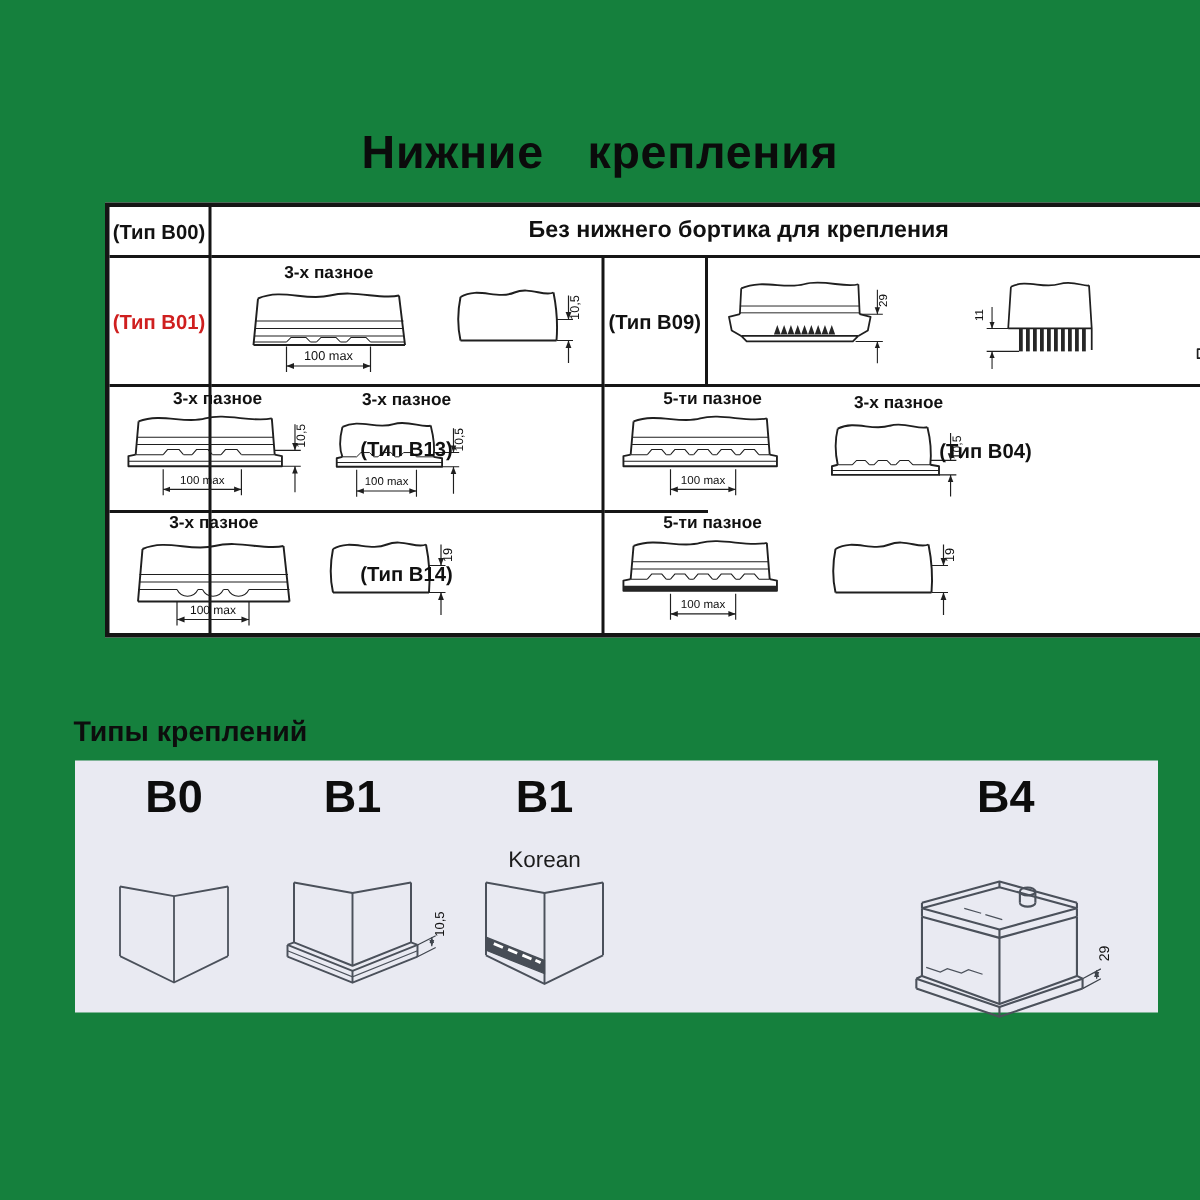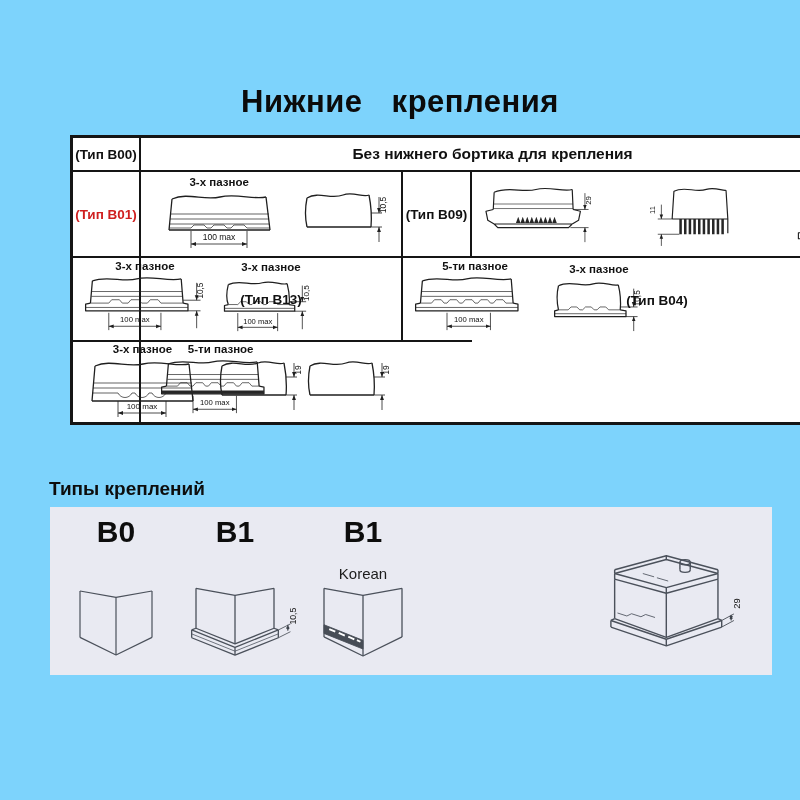--- a/index.html
+++ b/index.html
@@ -1,17 +1,17 @@
 <!DOCTYPE html>
 <html><head>
 <meta charset="utf-8">
 <style>
   html,body{margin:0;padding:0;}
   body{width:800px;height:800px;background:#fff;font-family:"Liberation Sans",sans-serif;position:relative;overflow:hidden;}
-  .page{position:absolute;inset:0;background:#7dd3fc;}
+  .page{position:absolute;inset:0;background:#15803d;}
   .title{position:absolute;top:84px;left:0;width:100%;text-align:center;font-size:31px;font-weight:bold;color:#0b0b0b;word-spacing:20px;letter-spacing:0.5px;}
   
   .table{position:absolute;left:70px;top:135px;width:777px;height:290px;border:3px solid #151515;box-sizing:border-box;display:grid;grid-template-columns:68px 262px 69px 1fr;grid-template-rows:34px 86px 84px 1fr;background:#fff;}
   .c{box-sizing:border-box;border-right:2px solid #151515;border-bottom:2px solid #151515;display:flex;align-items:center;justify-content:center;min-width:0;min-height:0;}
   .nbr{border-right:none;}
   .nbb{border-bottom:none;}
   .lbl{font-weight:bold;font-size:13.5px;color:#111;}
   .red{color:#cf1f1f;}
   .hdr{grid-column:2/5;font-weight:bold;font-size:15.5px;color:#111;}
   .diag{justify-content:space-evenly;padding:1px 2px;}
@@ -231,20 +231,23 @@
         <svg width="95" height="62" viewBox="0 0 95 62">
           <path class="s" d="M12,15 C24,8 36,17 48,12 C58,8 68,15 74,12"></path>
           <path class="s" d="M12,15 C10,25 10,35 12,44 M74,12 C76,22 77,32 76,44 M12,44 H76"></path>
           <path class="dm" d="M76,26 H87 M76,44 H87"></path>
           <line class="dm" x1="84" y1="12" x2="84" y2="26" marker-end="url(#ar)"></line>
           <line class="dm" x1="84" y1="59" x2="84" y2="44" marker-end="url(#ar)"></line>
           <text transform="translate(91,19) rotate(-90)" text-anchor="middle" font-size="8.5">19</text>
         </svg>
       </div>
     </div>
+    <div class="c lbl nbb">
+        <span>(Тип B14)</span>
+      </div>
     <div class="c diag nbr nbb">
       <div class="fig">
         <span class="figtitle">5-ти пазное</span>
         <svg width="140" height="64" viewBox="0 0 145 66">
           <path class="s" d="M18,7 C34,1 50,9 64,5 C78,1 96,8 110,5"></path>
           <path class="s" d="M18,7 L16,30 M110,5 L112,30"></path>
           <path class="t" d="M17,18 H111 M17,23 H111"></path>
           <path class="t" d="M16,30 H27.5 M40.5,30 H43.5 M56.5,30 H59.5 M72.5,30 H75.5 M88.5,30 H91.5 M104.5,30 H112"></path>
           <path class="t" d="M27.5,30 L30.5,26.5 H37.5 L40.5,30 M43.5,30 L46.5,26.5 H53.5 L56.5,30 M59.5,30 L62.5,26.5 H69.5 L72.5,30 M75.5,30 L78.5,26.5 H85.5 L88.5,30 M91.5,30 L94.5,26.5 H101.5 L104.5,30"></path>
           <path class="s" d="M16,30 L11,31 V38 H117 V31 L112,30"></path>
@@ -306,20 +309,21 @@
         <path class="s2" d="M30,6 L75,14 L120,6"></path>
         <path class="s2" d="M30,6 V62 M120,6 V62 M75,14 V84"></path>
         <path class="s2" d="M30,62 L75,84 L120,62"></path>
         <path class="band" d="M30,48 L75,66 L75,76 L30,58 Z"></path>
         <path class="slot" d="M36,53 l7,3 M47,57.4 l7,3 M58,61.8 l7,3 M68,65.8 l4,1.8"></path>
       </svg>
     </div>
 
 
     <div class="mitem" style="left:538px;width:165px">
+      <div class="mlabel">B4</div>
       <div class="msub"></div>
       <svg width="160" height="108" viewBox="0 0 170 115">
         <path class="s2" d="M25,20 L80,5 L135,20"></path>
         <path class="s2" d="M25,24 L80,9 L135,24"></path>
         <path class="s2" d="M25,20 V24 M135,20 V24 M80,5 V9"></path>
         <path class="s2" d="M25,24 L80,39 L135,24"></path>
         <path class="s2" d="M25,24 V30 M135,24 V30 M80,39 V45"></path>
         <path class="s2" d="M25,30 L80,45 L135,30"></path>
         <ellipse class="s2" cx="100" cy="12" rx="5.5" ry="2.8"></ellipse>
         <path class="s2" d="M94.5,12 V20 M105.5,12 V20"></path>

